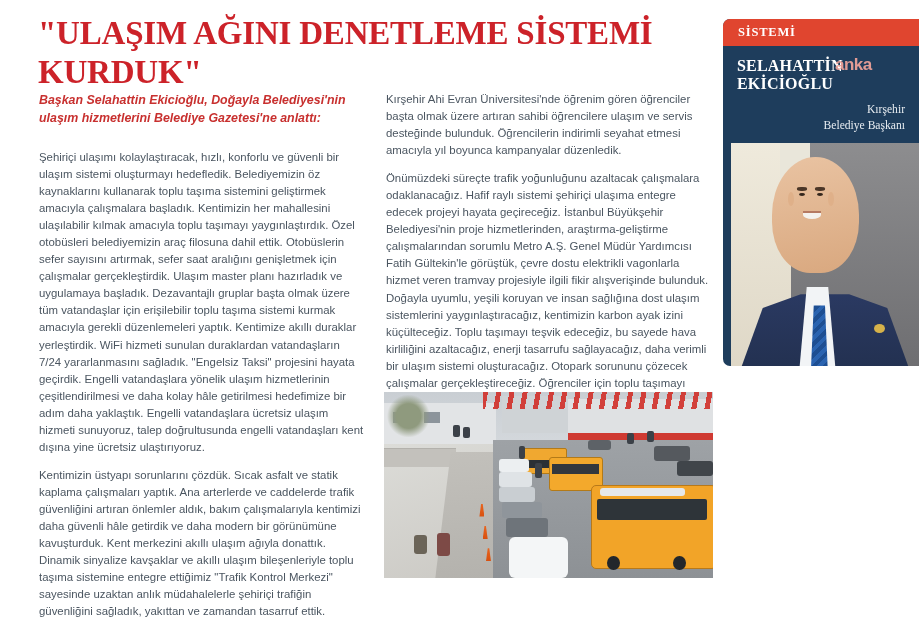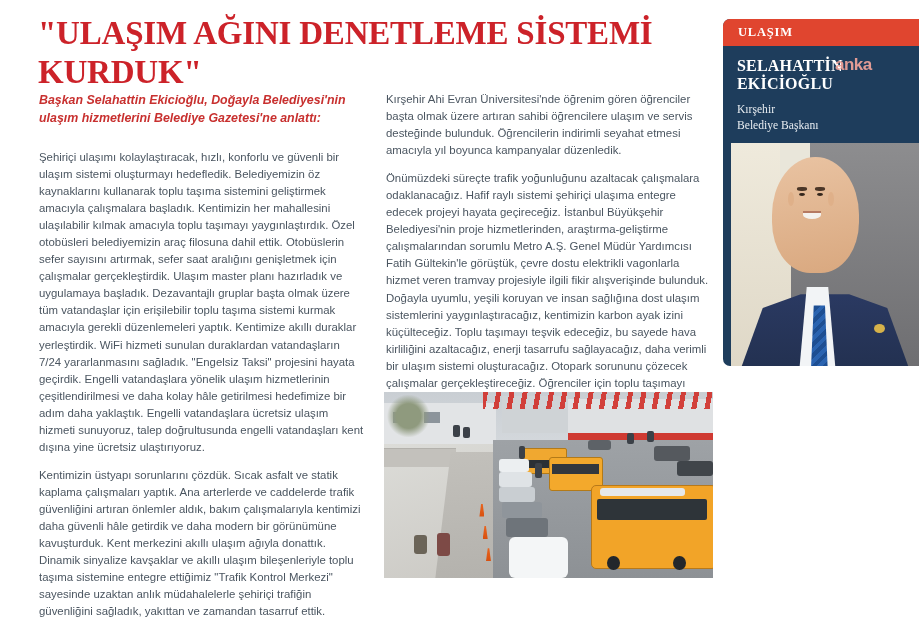--- a/index.html
+++ b/index.html
@@ -234,20 +234,21 @@
     letter-spacing: -0.5px;
     opacity: 0.93;
   }
   .side-role {
     padding: 9px 14px 10px 14px;
     color: #e7ecf1;
     font-family: "Liberation Serif", serif;
     font-size: 11.6px;
     line-height: 1.32;
     white-space: pre-line;
+    text-align: right;
   }
   .side-photo {
     position: relative;
     margin: 0 0 0 8px;
     height: 232px;
     overflow: hidden;
     background: #cfcabc;
   }
   .sp-wall-l { position:absolute; left:0; top:0; width:32%; height:100%;
     background: linear-gradient(#efeadc,#ded7c6); }
@@ -363,21 +364,21 @@
   <div class="mp-person" style="left:16%;top:76%;width:4%;height:12%;background:#7d4a46;border-radius:3px;"></div>
   <div class="mp-person" style="left:21%;top:18%;width:2%;height:6%;"></div>
   <div class="mp-person" style="left:24%;top:19%;width:2%;height:6%;"></div>
   <div class="mp-person" style="left:74%;top:22%;width:2%;height:6%;"></div>
   <div class="mp-person" style="left:80%;top:21%;width:2%;height:6%;"></div>
 </div>
 
 <div class="side-card">
 
   <div class="side-banner">
-    <span>ULAŞIM</span>
+    <span>SİSTEMİ</span>
   </div>
 
   <div class="side-name-wrap">
     <div class="side-name">SELAHATTİN EKİCİOĞLU</div>
     <div class="side-watermark">anka</div>
   </div>
 
   <div class="side-role">Kırşehir
 Belediye Başkanı</div>
 

